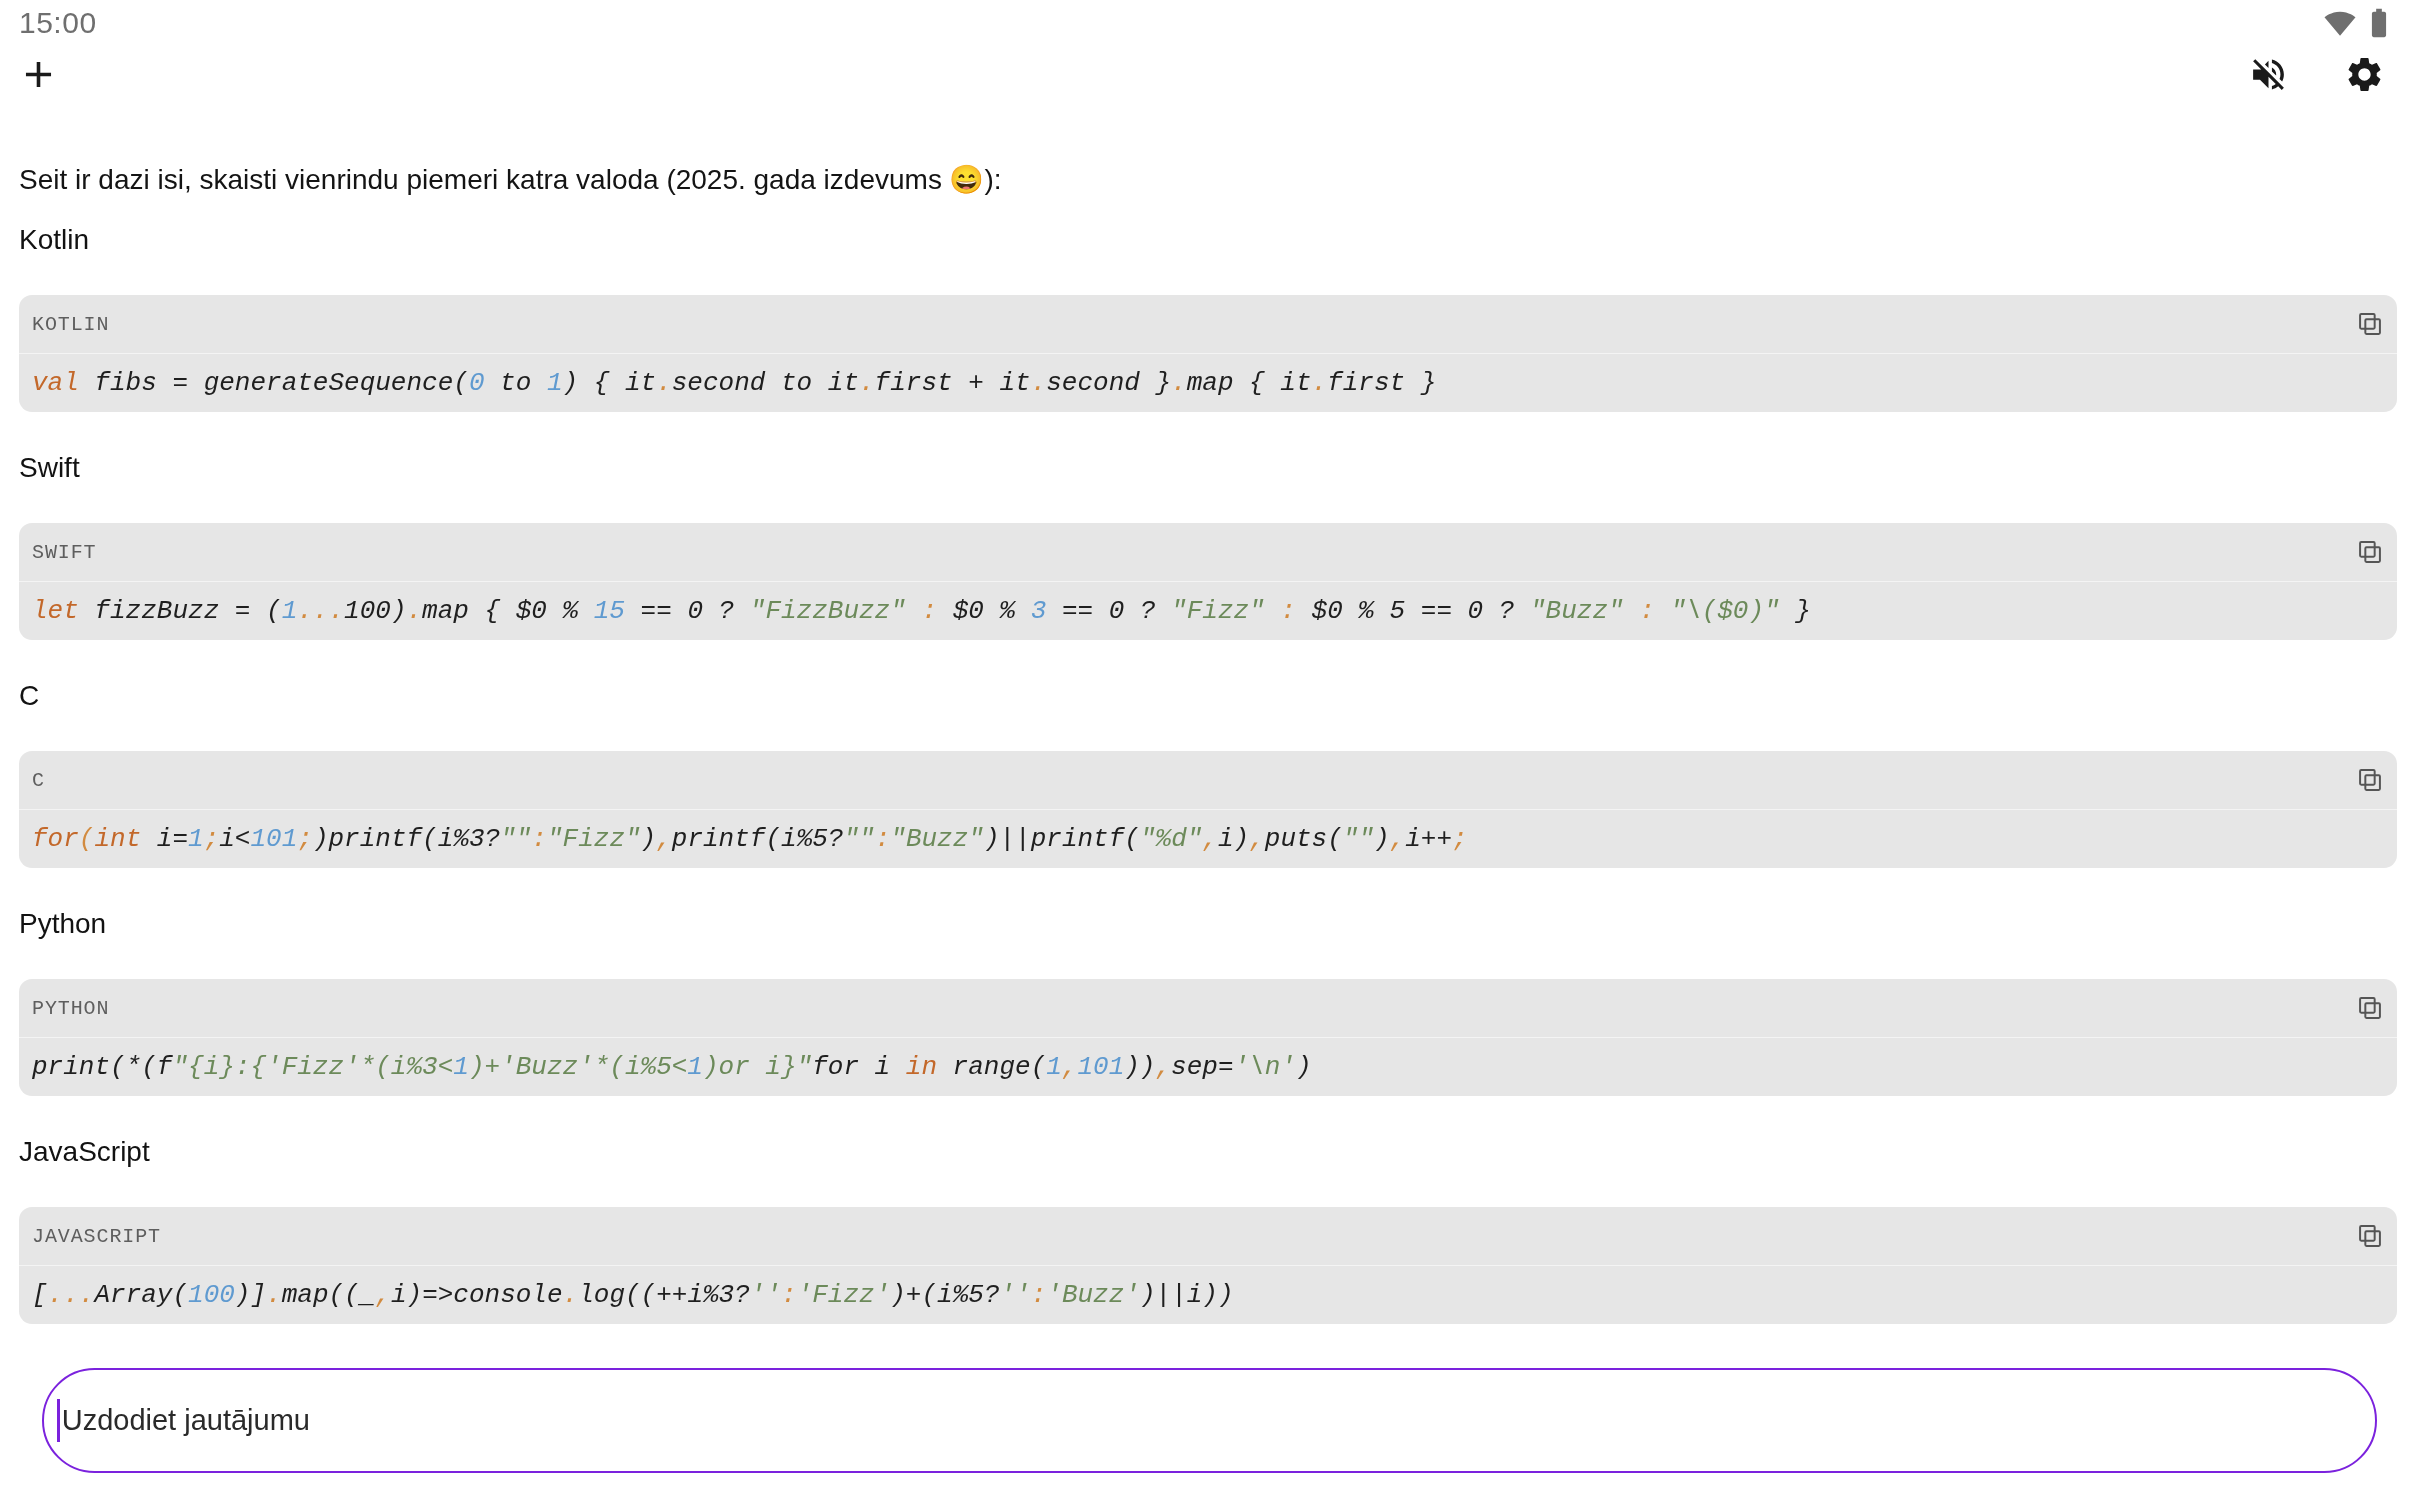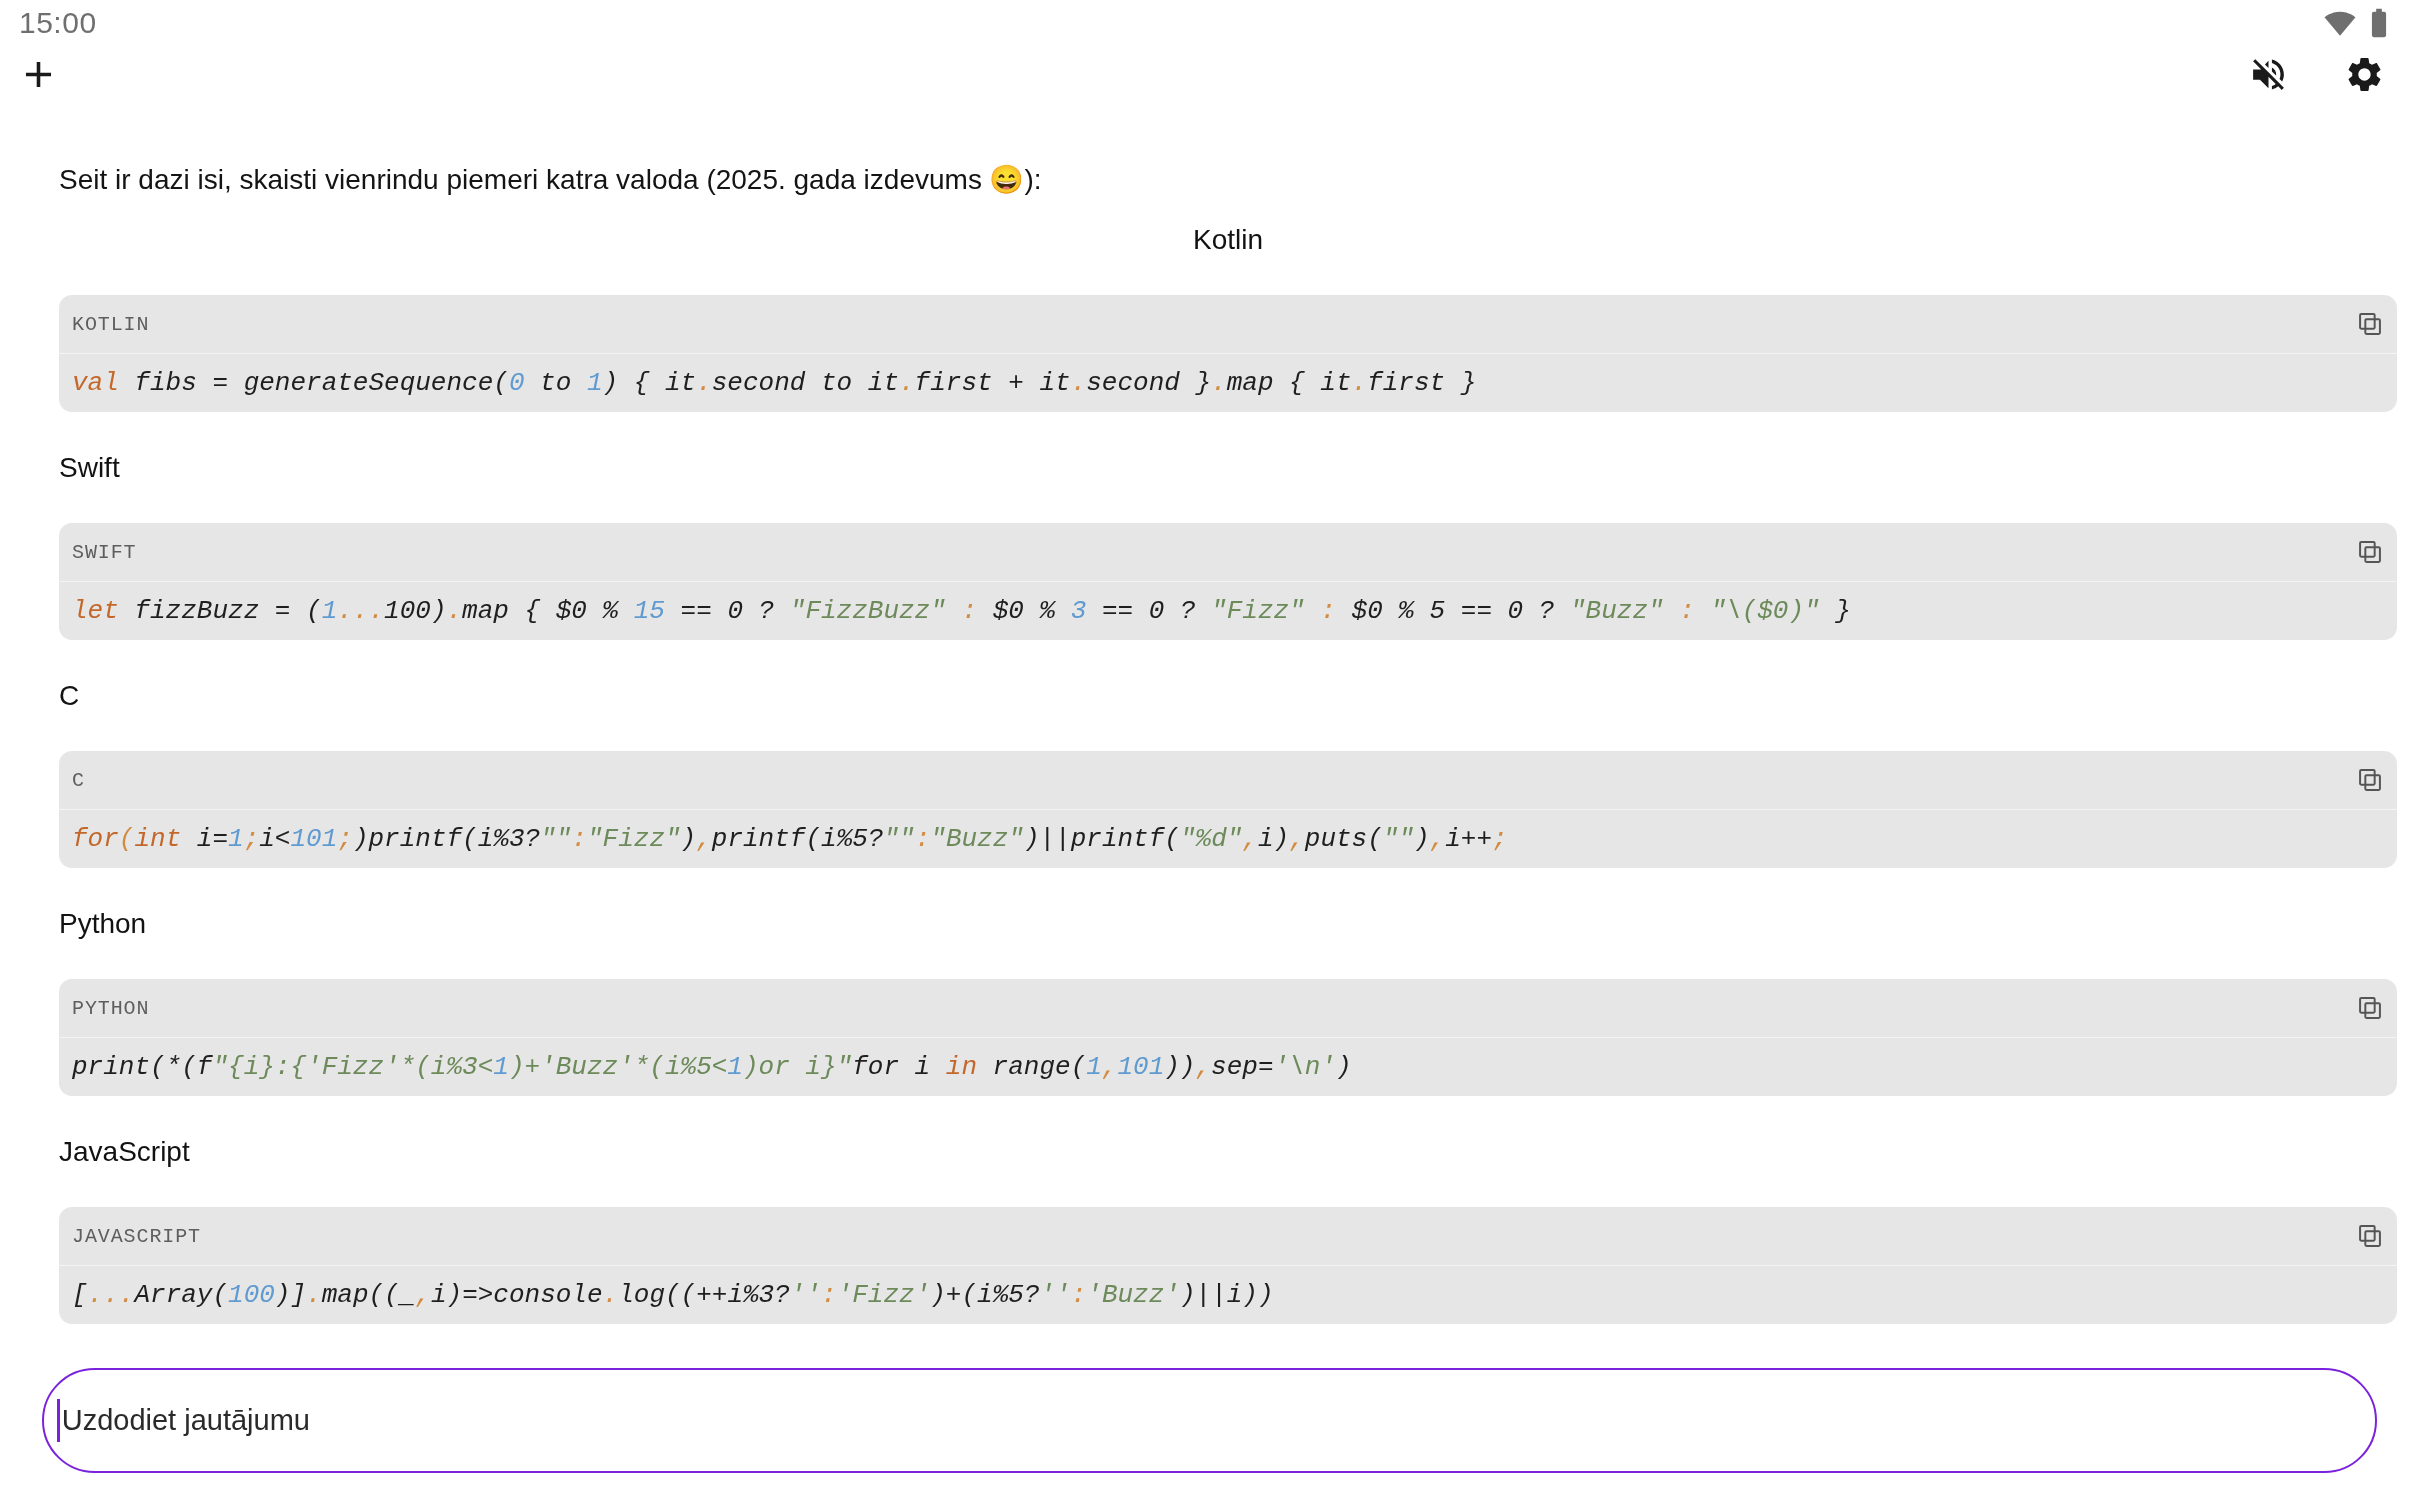--- a/index.html
+++ b/index.html
@@ -16,24 +16,24 @@
   .clock{font-size:30px;color:var(--status);letter-spacing:0.5px;}
   .status-icons{display:flex;align-items:center;gap:5.6px;}
   .status-icons svg{display:block;fill:var(--status);}
   
   .app-bar{display:flex;justify-content:space-between;align-items:center;
     padding:7.5px 26px 0 17px;height:60px;}
   .icon-btn{background:none;border:none;cursor:pointer;display:flex;align-items:center;justify-content:center;padding:0;}
   .icon-btn svg{display:block;fill:#1a1a1a;}
   .right-icons{display:flex;align-items:center;gap:55px;}
   
-  .content{padding:62px 14px 0 19px;margin-left:40px;}
+  .content{padding:62px 14px 0 19px;}
   .intro{font-size:28px;line-height:34px;color:#141414;}
   .section{margin-top:41px;}
-  .section:first-of-type{margin-top:28px;text-align:center;}
+  .section:first-of-type{margin-top:28px;}
   .lang-heading{font-size:28px;line-height:30px;font-weight:400;color:#121212;}
   .code-card{margin-top:40px;background:var(--code-bg);border-radius:13px;height:117px;
     display:flex;flex-direction:column;}
   .code-head{height:58px;display:flex;align-items:center;justify-content:space-between;
     padding:0 11.3px 0 13px;}
   .code-label{font-family:"Liberation Mono", monospace;font-size:20px;letter-spacing:0.9px;
     color:var(--label);}
   .copy-btn{background:none;border:none;cursor:pointer;padding:1.9px;display:flex;}
   .copy-btn svg{display:block;stroke:#555;fill:none;stroke-width:1.7px;}
   .code-line{border-top:1.9px solid #f4f4f4;flex:1;display:flex;align-items:center;

